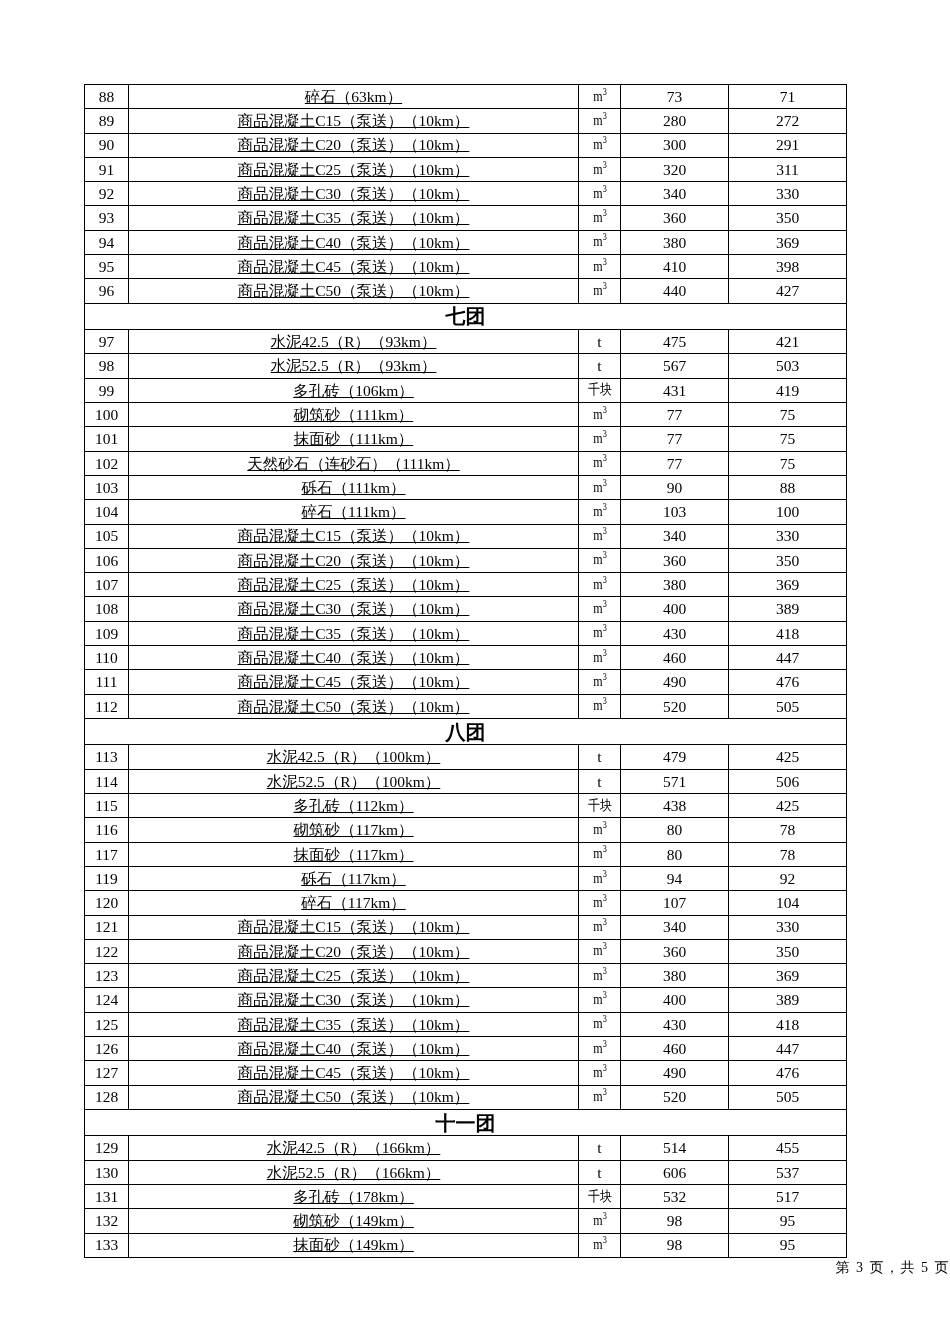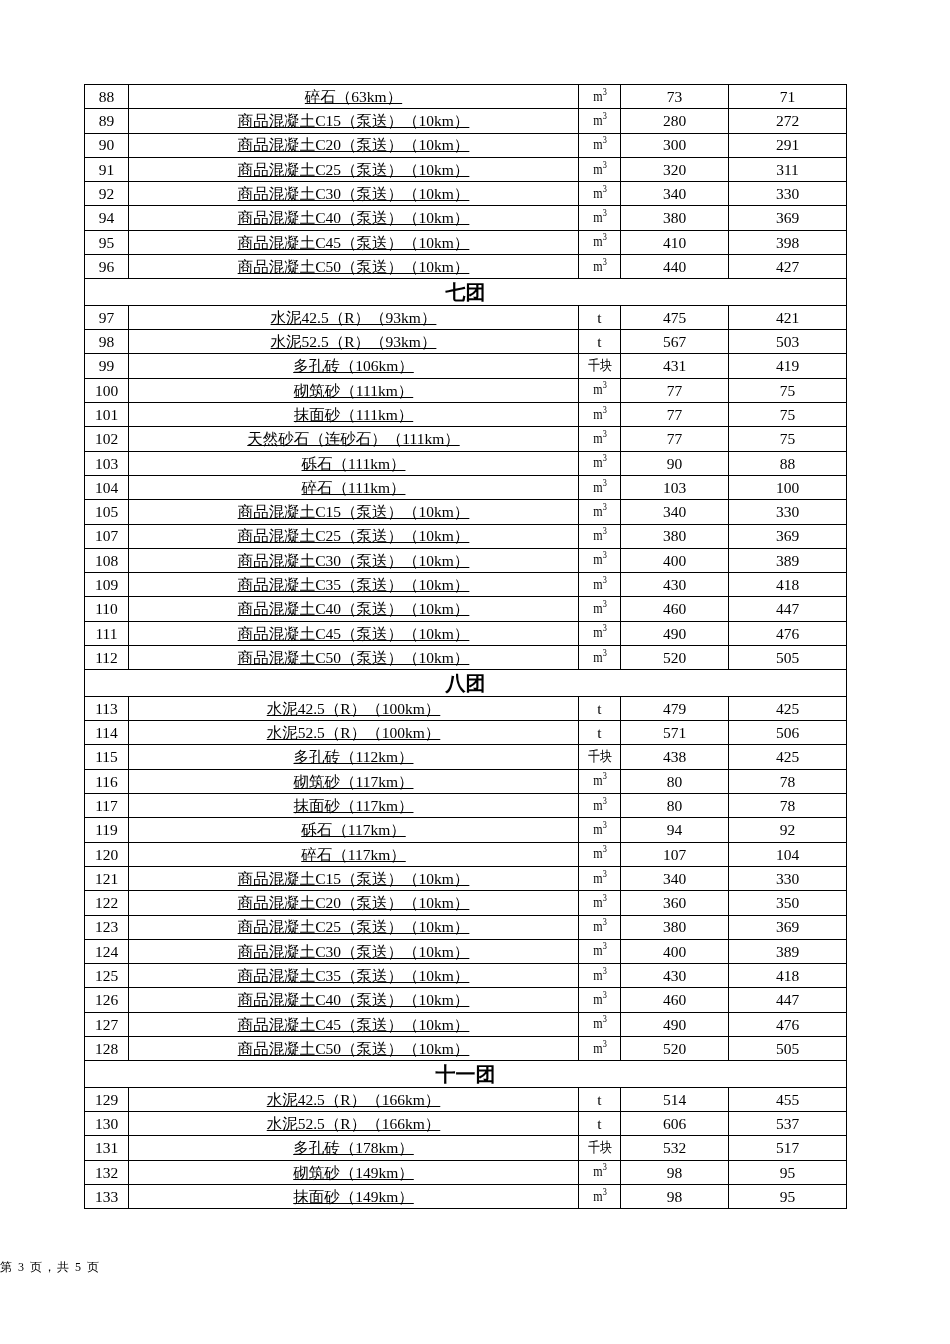--- a/index.html
+++ b/index.html
@@ -63,22 +63,22 @@
     font-size: 20px;
     text-align: center;
   }
   .sup { font-size: 0.68em; vertical-align: super; line-height: 0; }
 
   .footer {
     position: absolute;
     left: 0;
     top: 1259px;
     width: 950px;
-    text-align: left;
-    font-size: 12px;
+    text-align: right;
+    font-size: 14px;
     letter-spacing: 1.5px;
     font-family: "Liberation Serif", "DejaVu Serif", serif;
   }
 </style>
 </head>
 <body>
 
 <div class="page">
 
   <div class="table-wrap">
@@ -120,20 +120,27 @@
             <td class="val">311</td>
           </tr>
           <tr>
             <td class="no">92</td>
             <td class="desc">商品混凝土C30（泵送）（10km）</td>
             <td class="unit cjk">m<span class="sup">3</span></td>
             <td class="val">340</td>
             <td class="val">330</td>
           </tr>
           <tr>
+            <td class="no">93</td>
+            <td class="desc">商品混凝土C35（泵送）（10km）</td>
+            <td class="unit cjk">m<span class="sup">3</span></td>
+            <td class="val">360</td>
+            <td class="val">350</td>
+          </tr>
+          <tr>
             <td class="no">94</td>
             <td class="desc">商品混凝土C40（泵送）（10km）</td>
             <td class="unit cjk">m<span class="sup">3</span></td>
             <td class="val">380</td>
             <td class="val">369</td>
           </tr>
           <tr>
             <td class="no">95</td>
             <td class="desc">商品混凝土C45（泵送）（10km）</td>
             <td class="unit cjk">m<span class="sup">3</span></td>
@@ -207,20 +214,27 @@
             <td class="val">100</td>
           </tr>
           <tr>
             <td class="no">105</td>
             <td class="desc">商品混凝土C15（泵送）（10km）</td>
             <td class="unit cjk">m<span class="sup">3</span></td>
             <td class="val">340</td>
             <td class="val">330</td>
           </tr>
           <tr>
+            <td class="no">106</td>
+            <td class="desc">商品混凝土C20（泵送）（10km）</td>
+            <td class="unit cjk">m<span class="sup">3</span></td>
+            <td class="val">360</td>
+            <td class="val">350</td>
+          </tr>
+          <tr>
             <td class="no">107</td>
             <td class="desc">商品混凝土C25（泵送）（10km）</td>
             <td class="unit cjk">m<span class="sup">3</span></td>
             <td class="val">380</td>
             <td class="val">369</td>
           </tr>
           <tr>
             <td class="no">108</td>
             <td class="desc">商品混凝土C30（泵送）（10km）</td>
             <td class="unit cjk">m<span class="sup">3</span></td>

